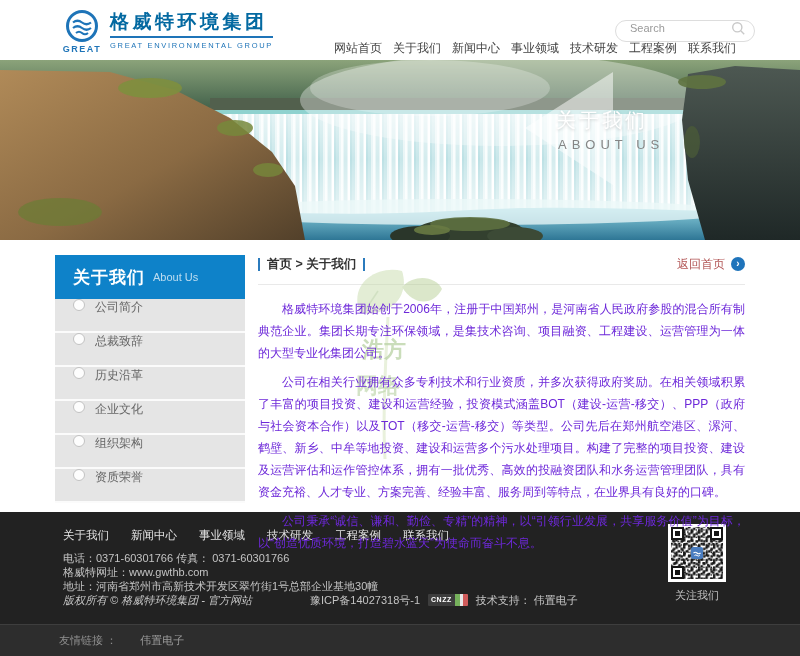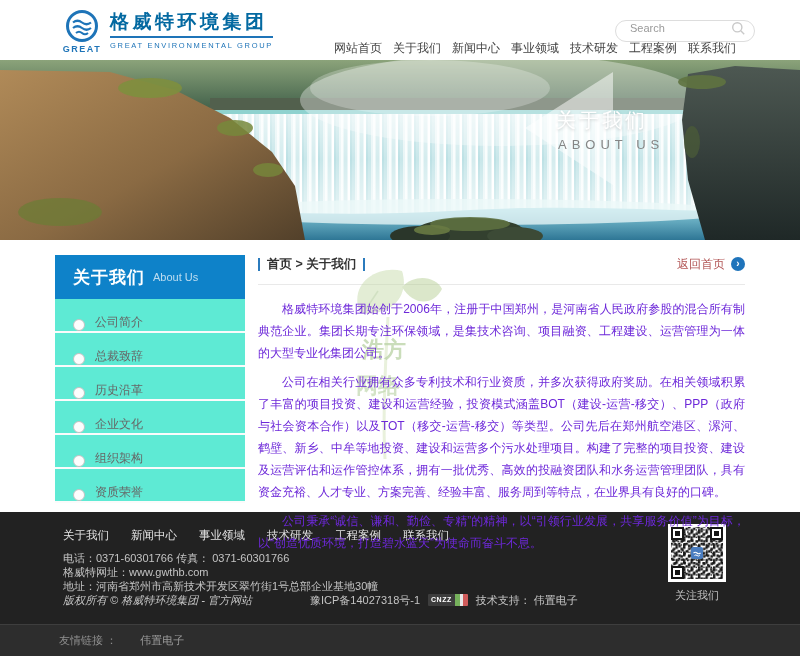--- a/index.html
+++ b/index.html
@@ -30,21 +30,21 @@
   .banner svg{display:block;width:800px;height:180px;}
   .hero-title{position:absolute;left:556px;top:47px;font-size:20px;color:#fff;letter-spacing:3px;text-shadow:0 1px 3px rgba(60,60,60,.25);}
   .hero-sub{position:absolute;left:558px;top:77px;font-size:13px;color:#858585;letter-spacing:5px;}
 
   
   .main{position:absolute;top:240px;left:55px;width:690px;height:272px;}
   .sidebar{position:absolute;left:0;top:15px;width:190px;}
   .side-head{height:44px;background:#0e82c9;display:flex;align-items:center;padding-left:18px;}
   .side-title{color:#fff;font-size:17px;font-weight:bold;letter-spacing:1px;}
   .side-sub{color:rgba(255,255,255,.72);font-size:11px;margin-left:8px;}
-  .side-item{height:32px;background:#5eead4;border-bottom:2px solid #fbfbfb;display:flex;align-items:flex-end;padding-left:18px;cursor:pointer;}
+  .side-item{height:32px;background:#e5e5e5;border-bottom:2px solid #fbfbfb;display:flex;align-items:flex-start;padding-left:18px;cursor:pointer;}
   .side-item .dot{width:10px;height:10px;border:1px solid #c2c2c2;border-radius:50%;margin-right:10px;background:#fdfdfd;flex:none;}
   .side-item .lbl{font-size:12px;color:#666;}
 
   .content{position:absolute;left:203px;top:15px;width:487px;}
   .crumbs{display:flex;align-items:center;height:18px;padding-bottom:11px;border-bottom:1px solid #e9e9e9;}
   .crumb-bar{width:2px;height:13px;background:#2b7bbd;flex:none;}
   .crumb-path{font-size:12.5px;color:#333;font-weight:bold;margin:0 7px;cursor:pointer;}
   .back{margin-left:auto;display:flex;align-items:center;gap:6px;cursor:pointer;}
   .back-label{font-size:12px;color:#b25555;}
   .back-arrow{width:14px;height:14px;border-radius:50%;background:#1f74bb;color:#fff;font-size:10px;line-height:13px;text-align:center;font-weight:bold;}

